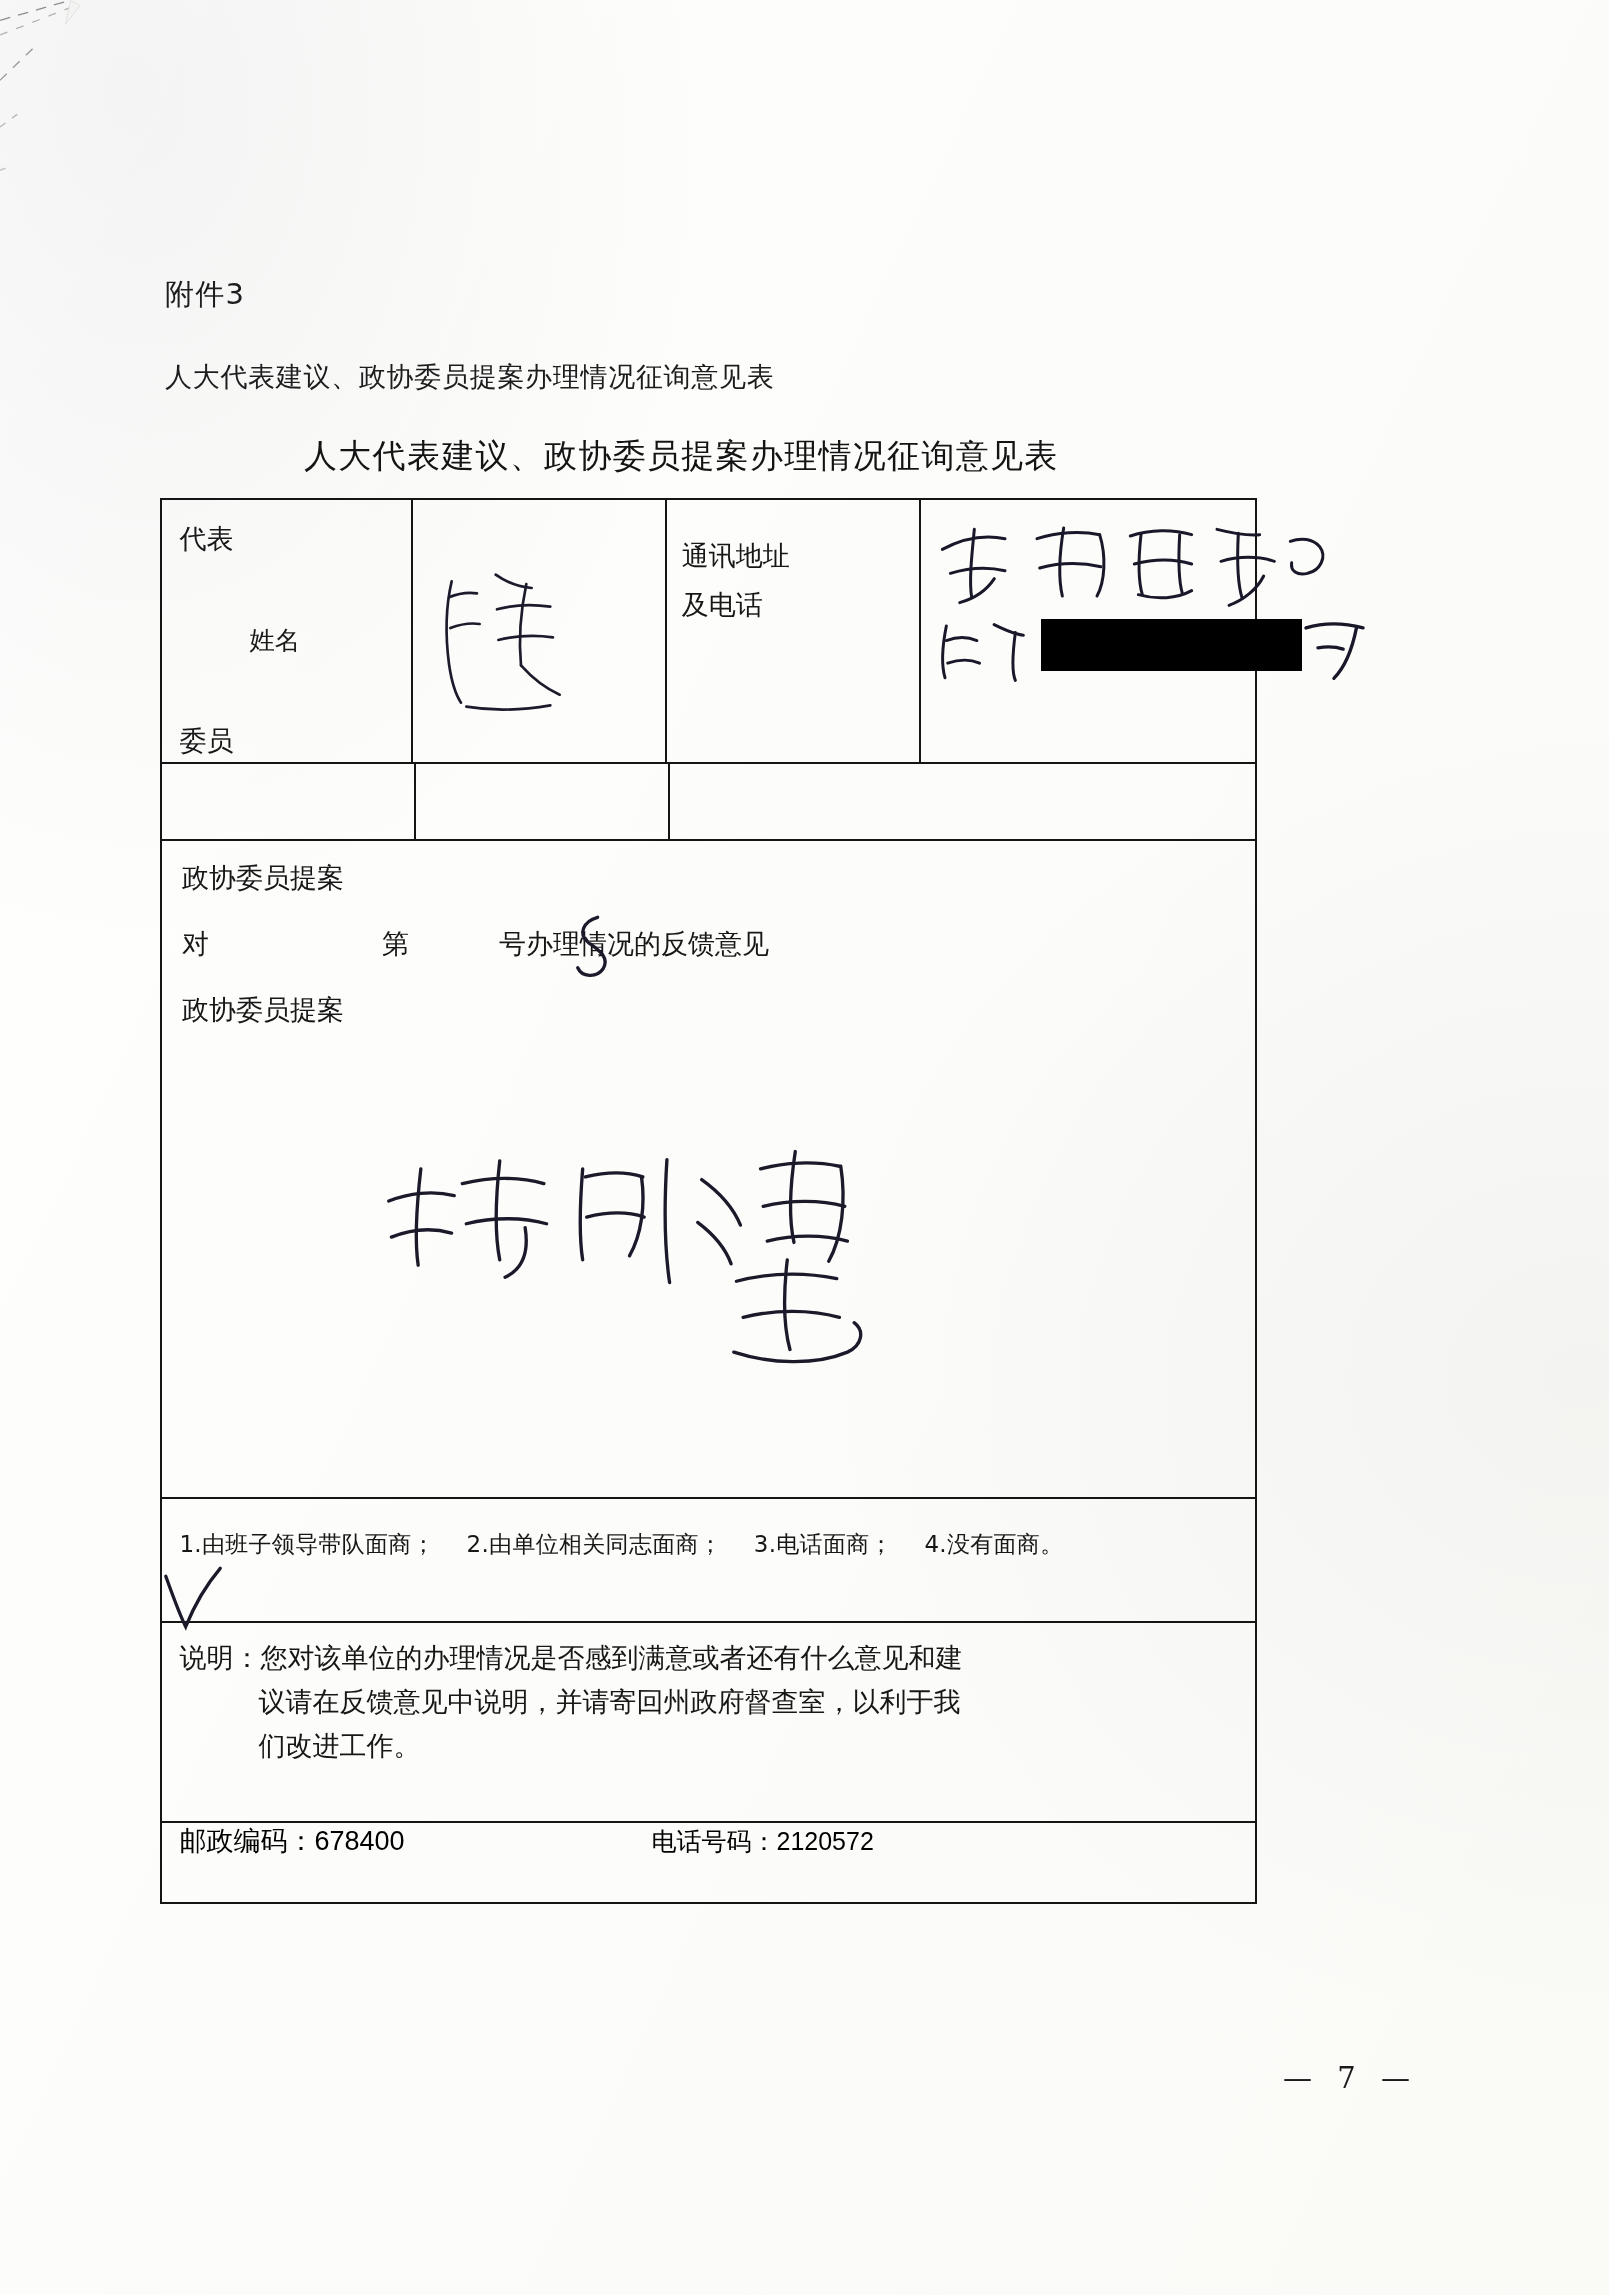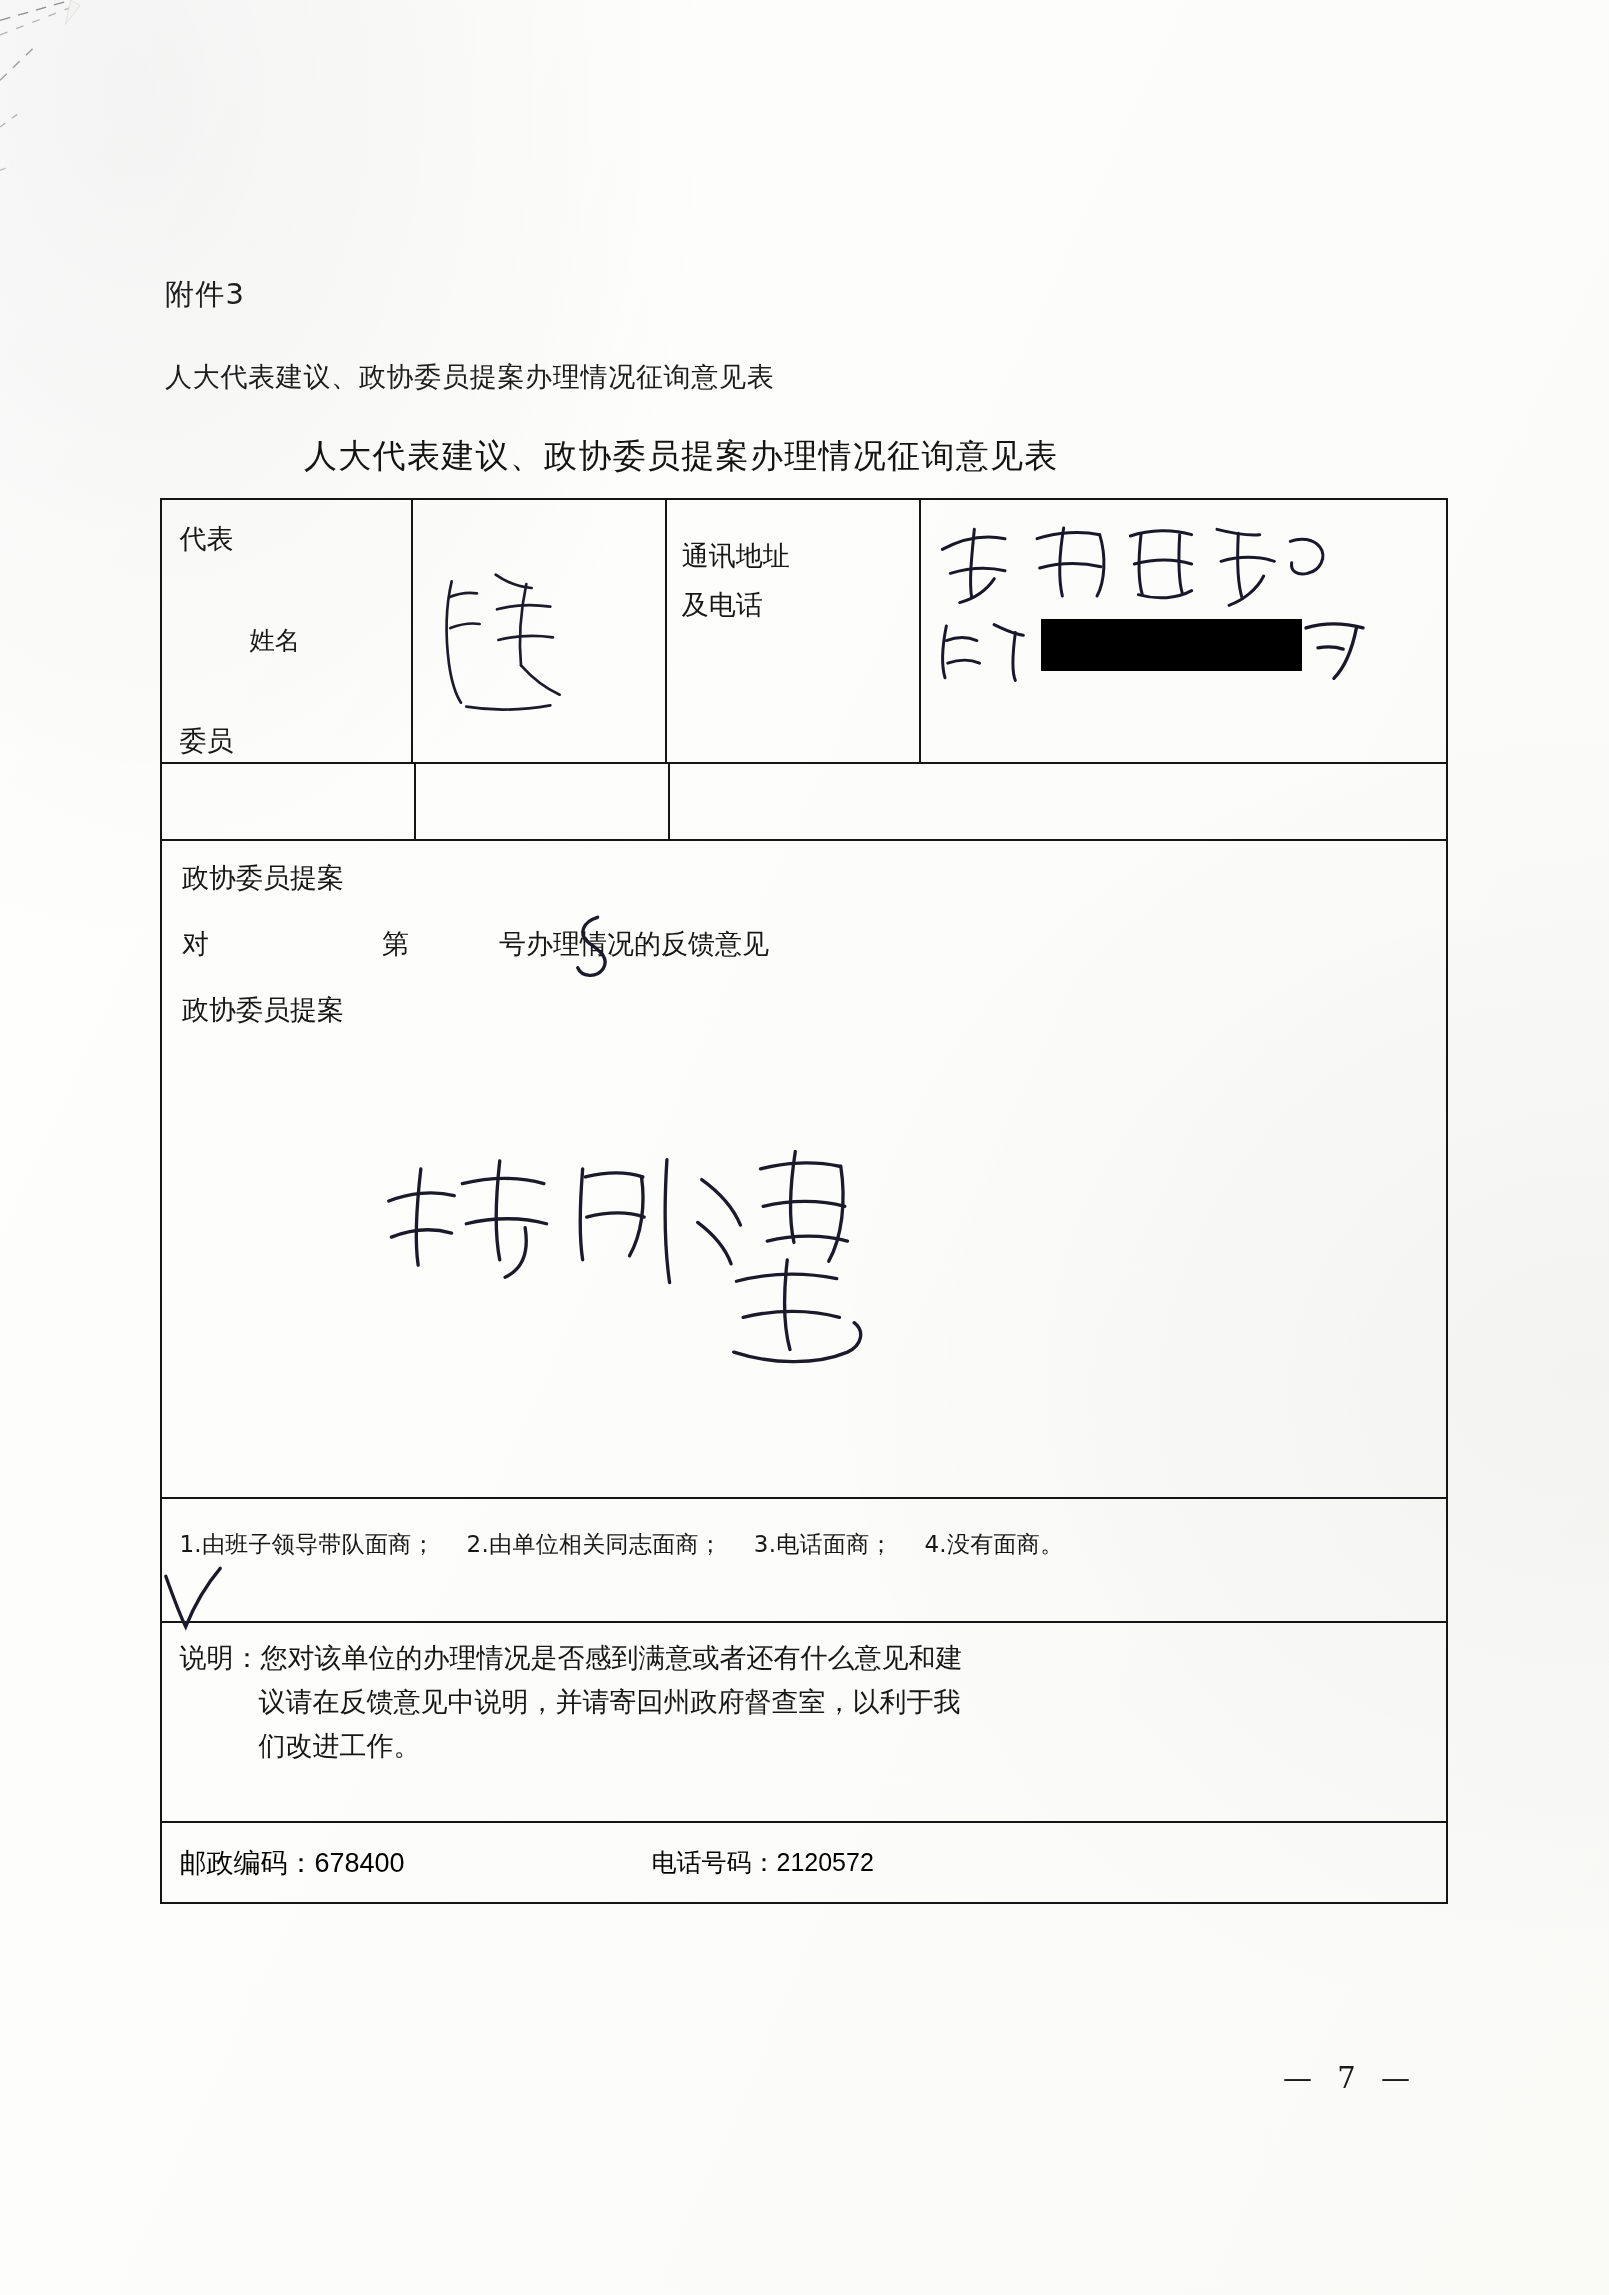--- a/index.html
+++ b/index.html
@@ -65,21 +65,21 @@
     color: #141414;
     font-family: "DejaVu Sans", sans-serif;
     font-weight: 500;
   }
 
   
   .table {
     position: absolute;
     left: 160px;
     top: 498px;
-    width: 1288px;
+    width: 1097px;
     border: 2px solid #151515;
     box-sizing: border-box;
   }
   .row {
     display: flex;
     position: relative;
     box-sizing: border-box;
   }
   .cell {
     position: relative;
@@ -140,21 +140,21 @@
   .mode-l1 { font-size: 26px; }
   .mode-l1 .small { font-size: 23px; }
   .mode-l2 { font-size: 23px; margin-top: 16px; letter-spacing: 0.3px; }
   .mode-l2 span { margin-right: 24px; }
 
   .row-note { height: 200px; }
   .c-note { width: 100%; padding: 13.4px 17.4px; }
   .note-l { font-size: 27px; line-height: 1.62; }
   .note-indent { padding-left: 79px; }
 
-  .row-foot { height: 79px; display: flex; align-items: center; }
+  .row-foot { height: 79px; display: flex; align-items: flex-start; }
   .c-foot { width: 100%; display: flex; align-items: center; padding: 0 17.4px; }
   .foot-post { font-size: 27px; }
   .foot-tel { font-size: 25px; margin-left: 247px; }
 
   .page-number {
     position: absolute;
     left: 1283px;
     top: 2061px;
     font-size: 29px;
     letter-spacing: 8px;

